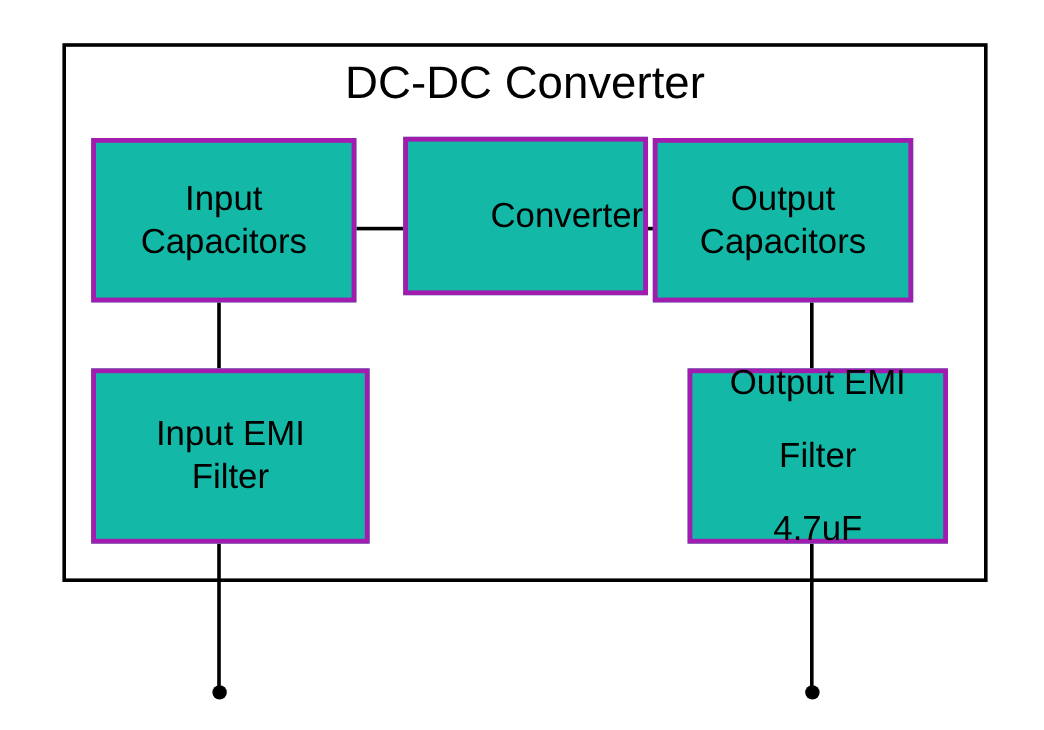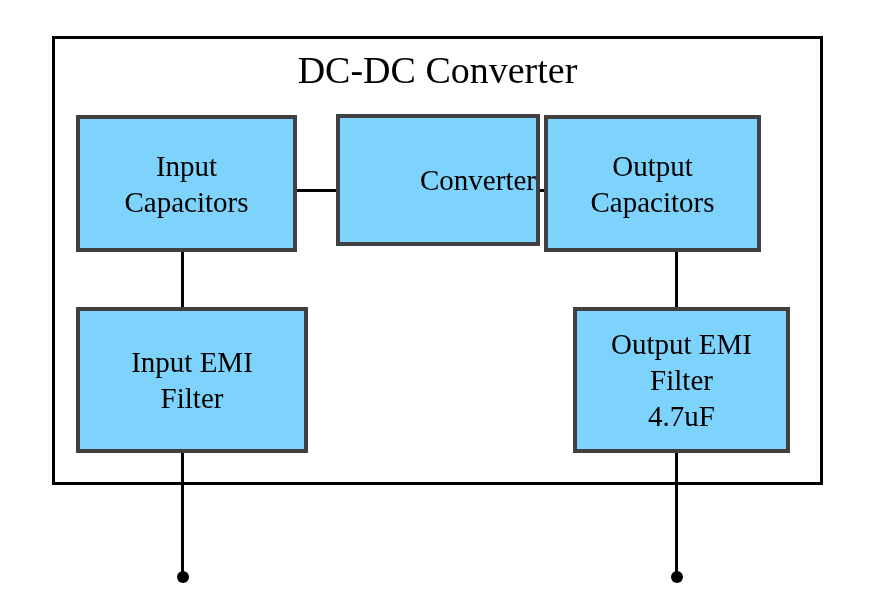--- a/index.html
+++ b/index.html
@@ -5,21 +5,21 @@
   html, body {
     margin: 0;
     padding: 0;
     background: #ffffff;
   }
   #canvas {
     position: relative;
     width: 870px;
     height: 608px;
     background: #ffffff;
-    font-family: Liberation Serif, serif;
+    font-family: Liberation Sans, sans-serif;
     color: #000000;
     overflow: hidden;
   }
   .outer-frame {
     position: absolute;
     left: 52px;
     top: 36px;
     width: 771px;
     height: 449px;
     border: 3px solid #000000;
@@ -32,38 +32,38 @@
     top: 48px;
     width: 771px;
     text-align: center;
     font-size: 38px;
     line-height: 44px;
     color: #000000;
     white-space: nowrap;
   }
   .block {
     position: absolute;
-    border: 4px solid #404040;
+    border: 4px solid #a21caf;
     box-sizing: border-box;
-    background: #7dd3fc;
+    background: #14b8a6;
     display: flex;
     flex-direction: column;
     align-items: center;
     justify-content: center;
     text-align: center;
     font-size: 29px;
     line-height: 36px;
     z-index: 2;
   }
   .block span { display: block; white-space: nowrap; }
   #block-input-capacitors  { left: 76px;  top: 115px; width: 221px; height: 137px; }
   #block-converter         { left: 336px; top: 114px; width: 204px; height: 132px; align-items: flex-end; }
   #block-output-capacitors { left: 544px; top: 115px; width: 217px; height: 137px; }
   #block-input-emi-filter  { left: 76px;  top: 307px; width: 232px; height: 146px; }
-  #block-output-emi-filter { left: 573px; top: 307px; width: 217px; height: 146px; }
+  #block-output-emi-filter { left: 573px; top: 307px; width: 217px; height: 146px; gap: 25px; }
   .wire {
     position: absolute;
     background: #000000;
     z-index: 1;
   }
   #wire-incaps-converter   { left: 297px; top: 189px; width: 39px;  height: 3px; }
   #wire-converter-outcaps  { left: 540px; top: 189px; width: 33px;  height: 3px; }
   #wire-incaps-inemi       { left: 181px; top: 252px; width: 3px;   height: 55px; }
   #wire-outcaps-outemi     { left: 675px; top: 252px; width: 3px;   height: 55px; }
   #wire-inemi-terminal     { left: 181px; top: 453px; width: 3px;   height: 121px; }

